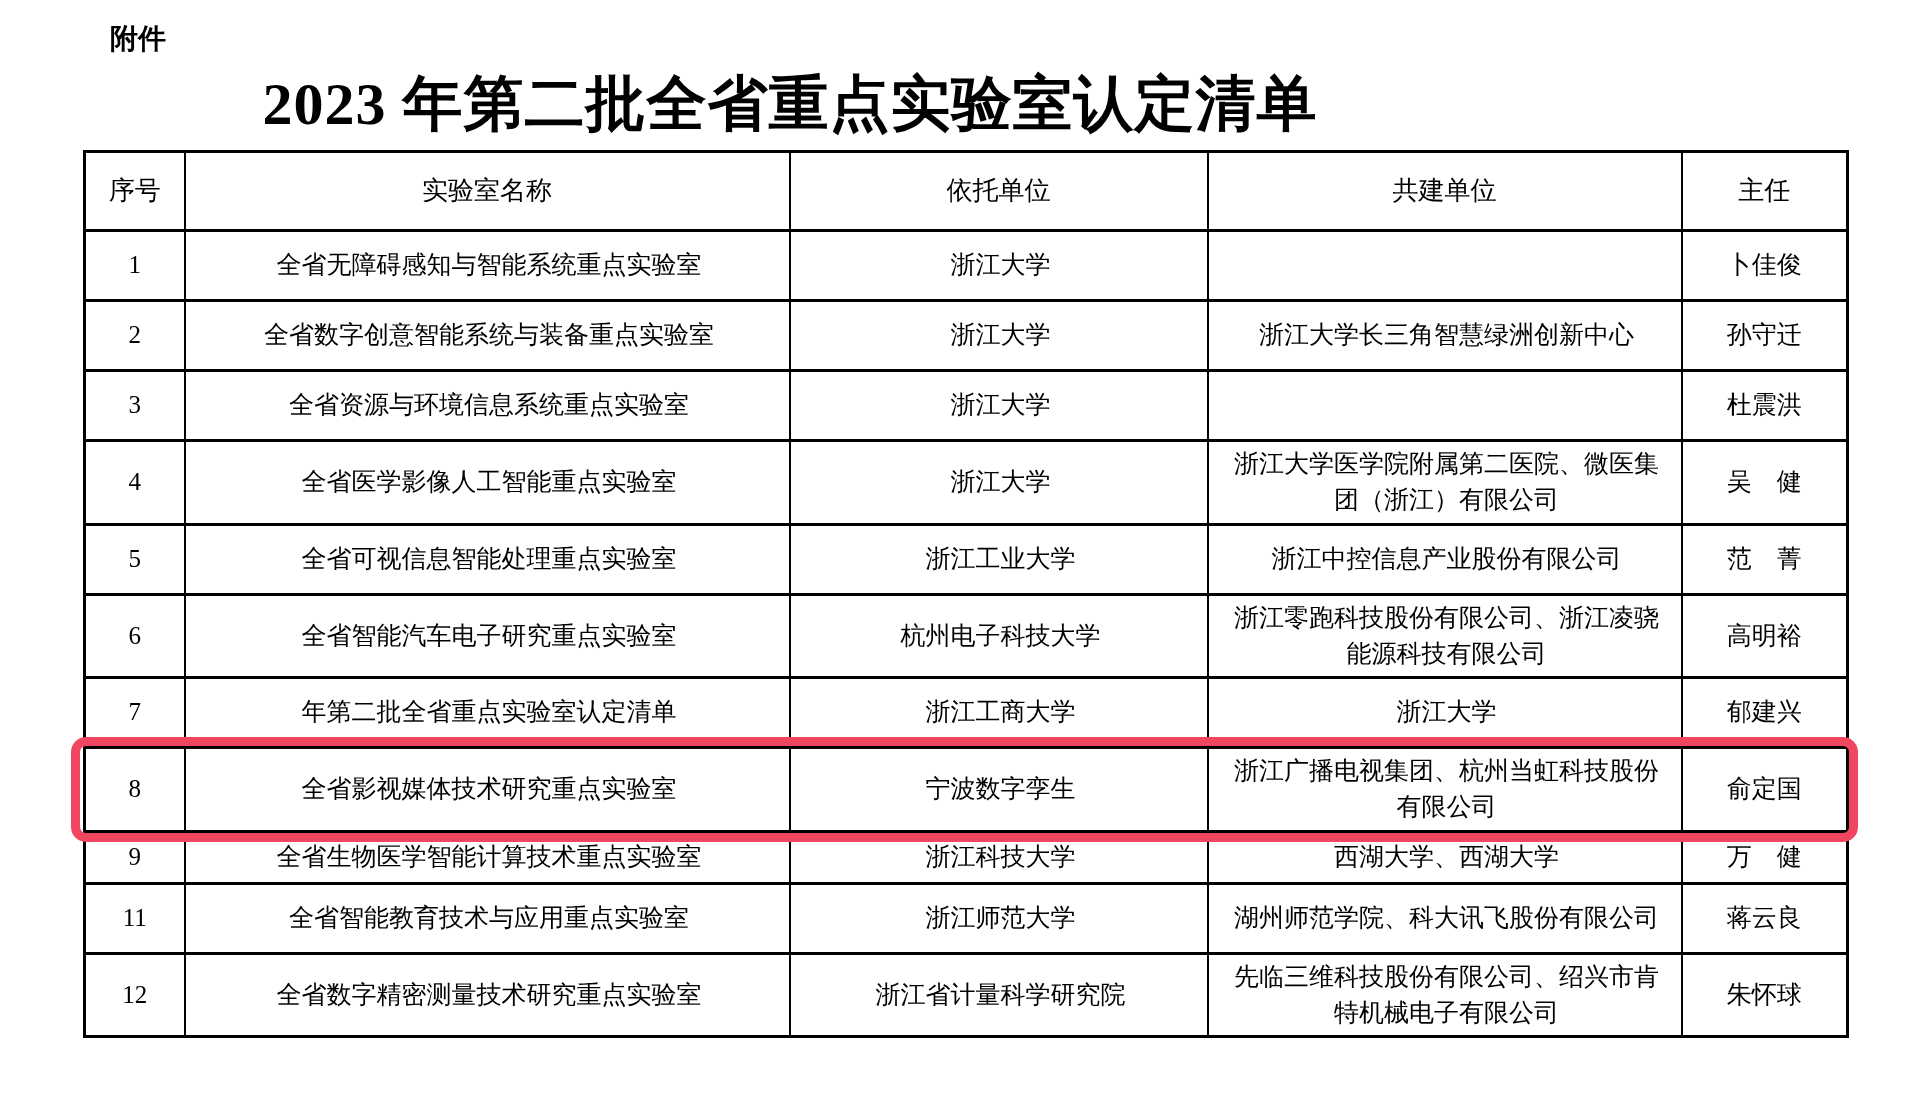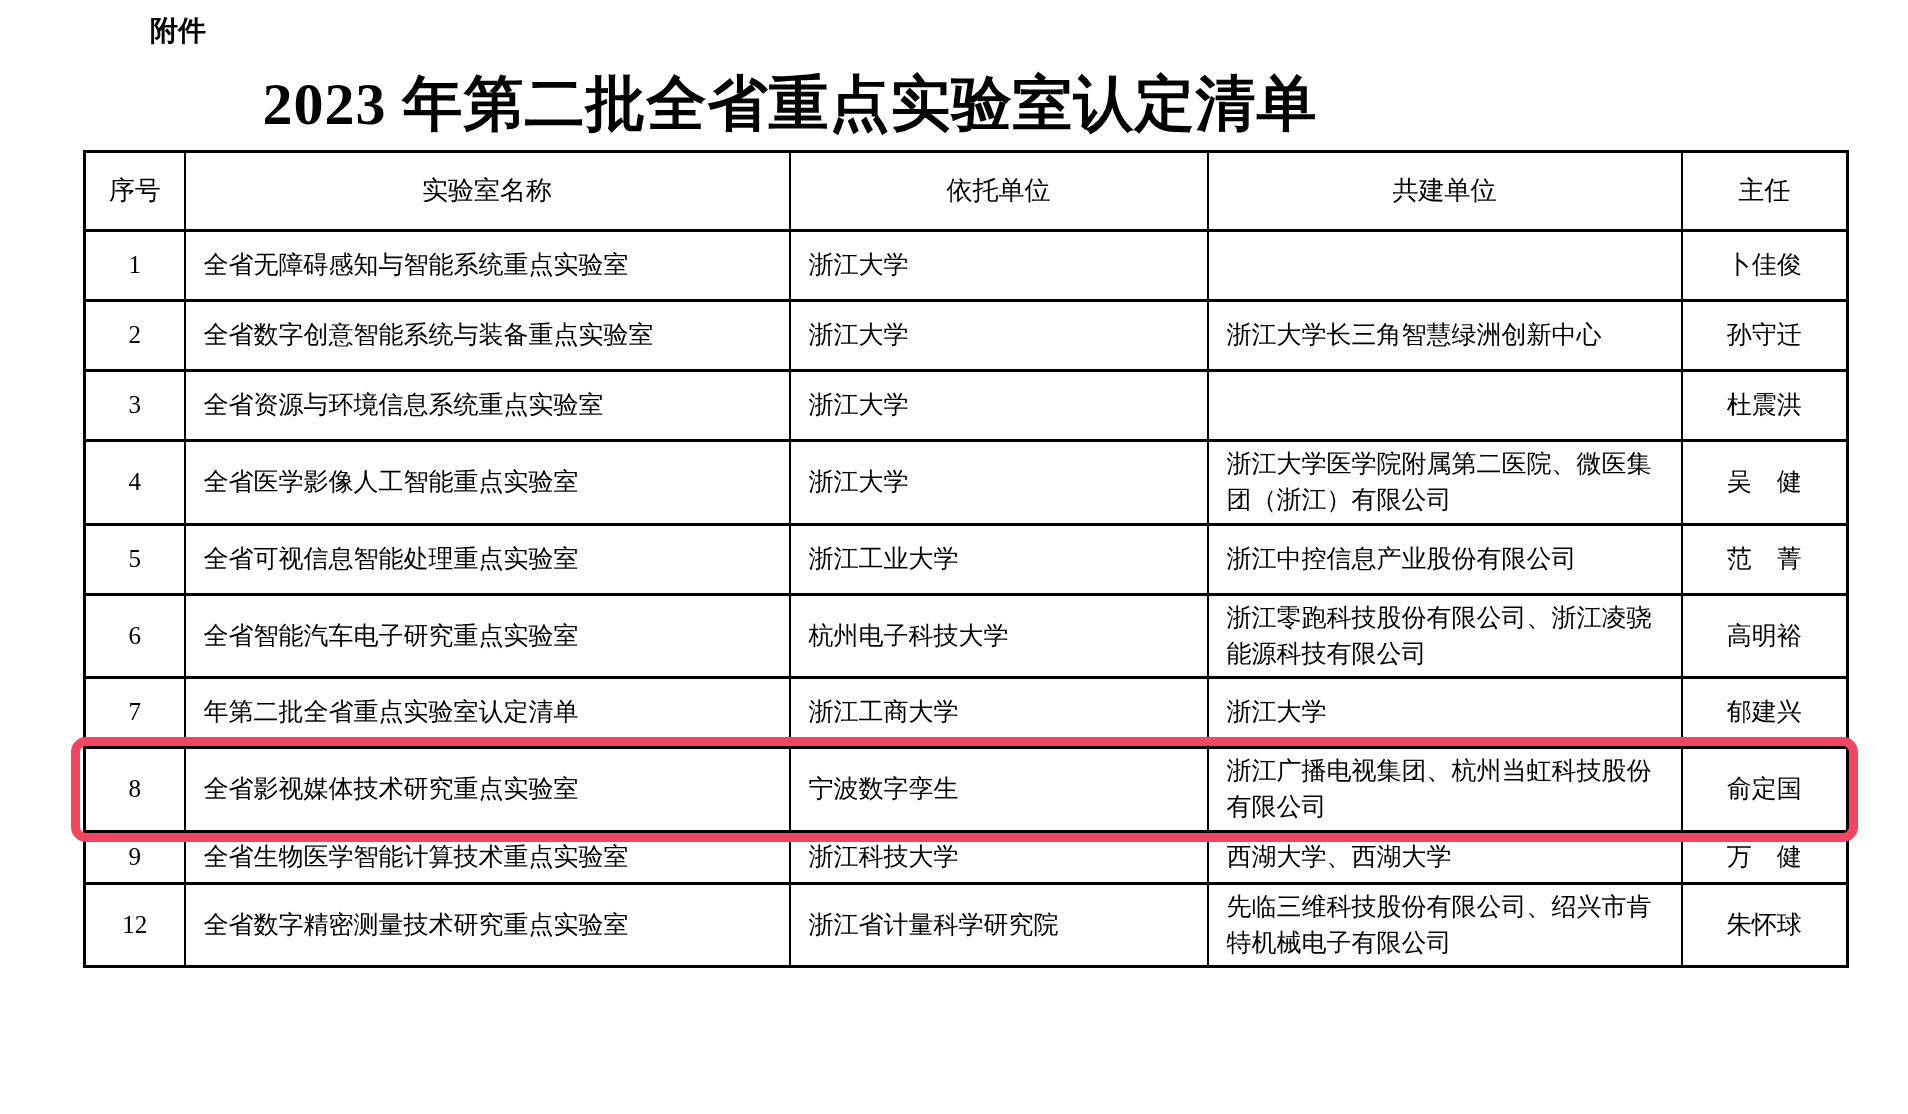--- a/index.html
+++ b/index.html
@@ -10,25 +10,24 @@
   }
   .page {
     position: relative;
     width: 1908px; height: 1114px;
     background: #ffffff;
     color: #000;
     font-family: "Liberation Serif", "DejaVu Serif", serif;
   }
   .attachment {
     position: absolute;
-    left: 110px; top: 12px;
+    left: 110px; top: 20px;
     font-size: 28px;
     font-weight: bold;
     font-family: "Liberation Sans", "DejaVu Sans", sans-serif;
-    margin-left: 40px;
   }
   .title {
     position: absolute;
     left: 0; top: 64px;
     width: 1580px;
     text-align: center;
     font-size: 60px;
     font-weight: bold;
     letter-spacing: 1px;
     white-space: nowrap;
@@ -58,21 +57,21 @@
     font-weight: normal;
     text-align: center;
     font-size: 26px;
     height: 68px;
   }
   .lab-table tr { height: 70px; }
   .lab-table tr[data-rowidx="8"] { height: 66px; }
   .lab-table tr[data-rowidx="9"] { height: 52px; }
   td.c-no, td.c-director { text-align: center; }
   td.c-lab, td.c-host, td.c-partner {
-    text-align: left;
+    text-align: center;
     padding-left: 18px;
     padding-right: 14px;
   }
   .highlight-box {
     position: absolute;
     box-sizing: border-box;
     border: 9px solid #f0465f;
     border-radius: 15px;
     pointer-events: none;
     background: transparent;
@@ -162,20 +161,27 @@
             <td class="c-partner">浙江广播电视集团、杭州当虹科技股份有限公司</td>
             <td class="c-director">俞定国</td>
           </tr>
           <tr data-rowidx="9">
             <td class="c-no">9</td>
             <td class="c-lab">全省生物医学智能计算技术重点实验室</td>
             <td class="c-host">浙江科技大学</td>
             <td class="c-partner">西湖大学、西湖大学</td>
             <td class="c-director">万　健</td>
           </tr>
+          <tr data-rowidx="11">
+            <td class="c-no">11</td>
+            <td class="c-lab">全省智能教育技术与应用重点实验室</td>
+            <td class="c-host">浙江师范大学</td>
+            <td class="c-partner">湖州师范学院、科大讯飞股份有限公司</td>
+            <td class="c-director">蒋云良</td>
+          </tr>
           <tr data-rowidx="12">
             <td class="c-no">12</td>
             <td class="c-lab">全省数字精密测量技术研究重点实验室</td>
             <td class="c-host">浙江省计量科学研究院</td>
             <td class="c-partner">先临三维科技股份有限公司、绍兴市肯特机械电子有限公司</td>
             <td class="c-director">朱怀球</td>
           </tr>
         </tbody>
     </table>
     <div class="highlight-box" style="border-color: rgb(240, 70, 95); left: -12px; top: 586.5px; width: 1787px; height: 105.5px;"></div>

